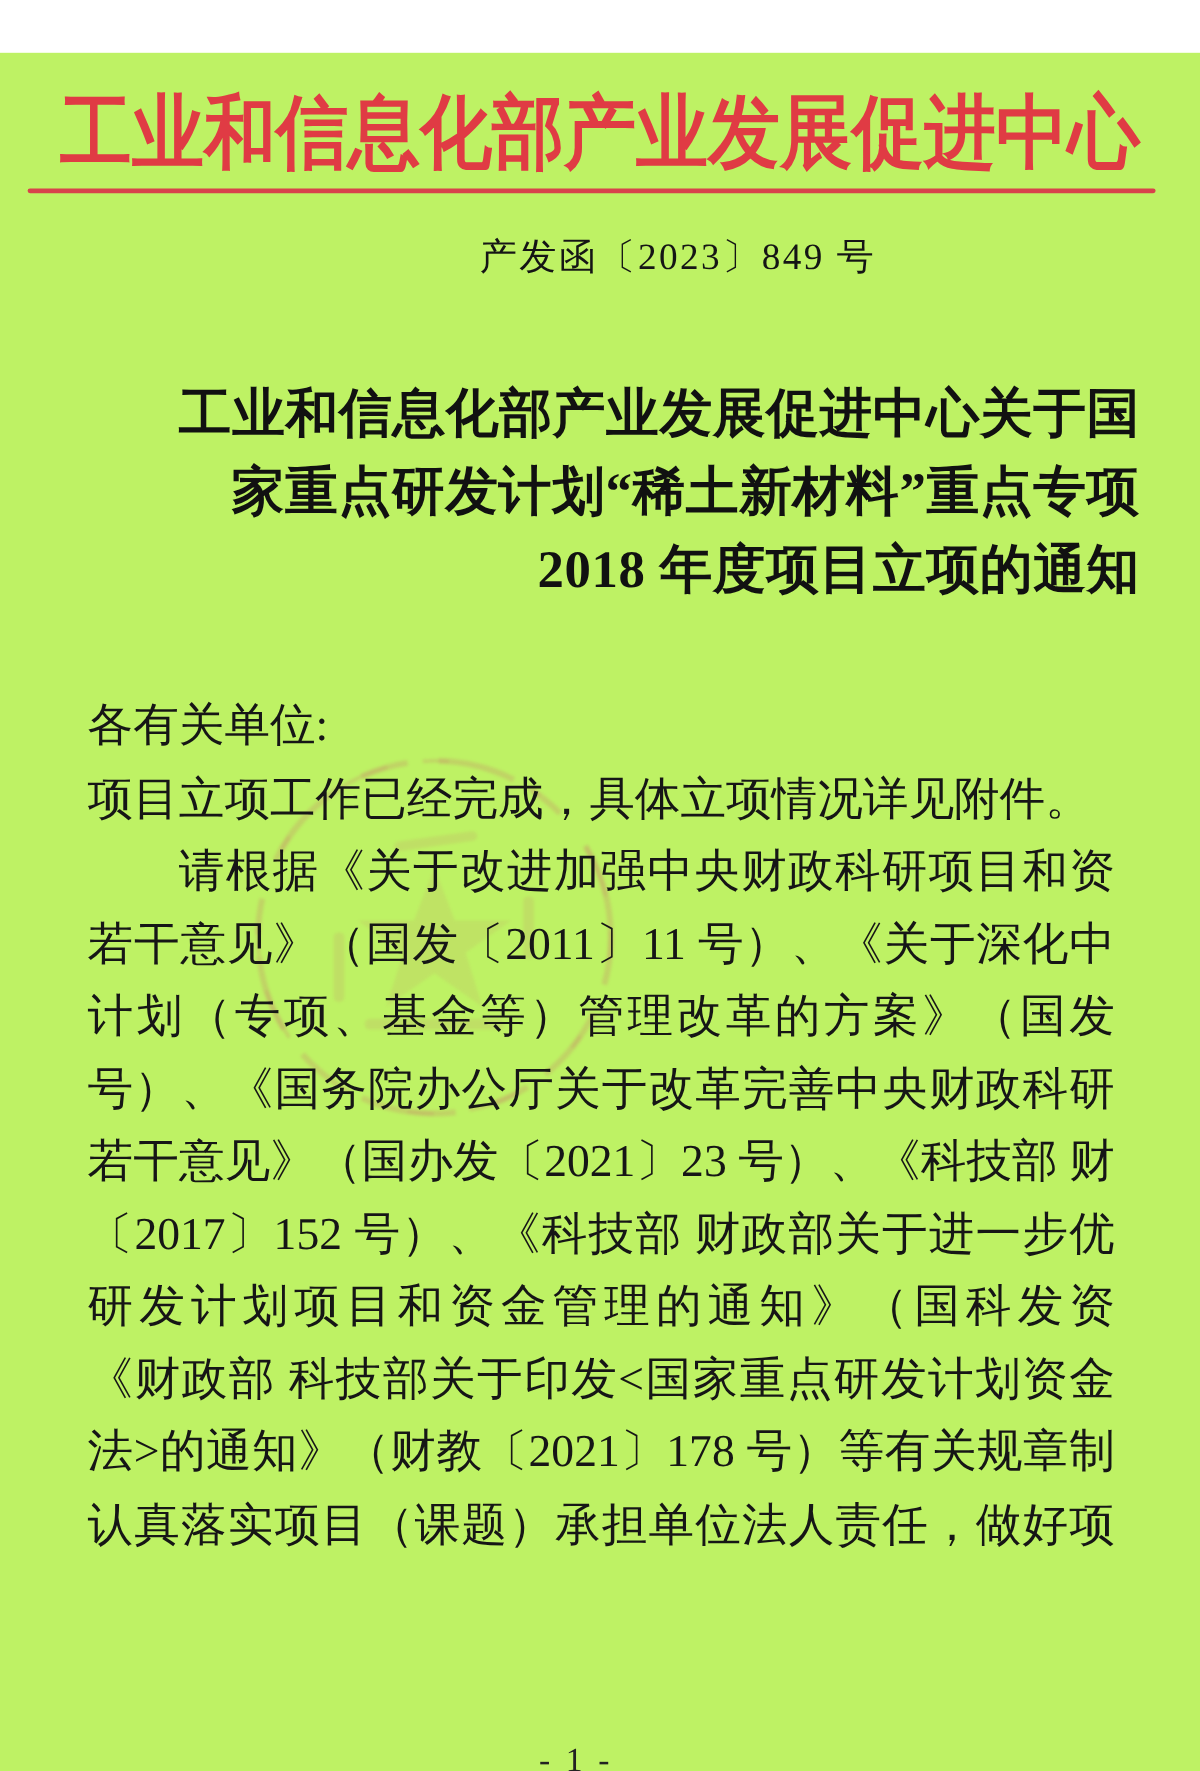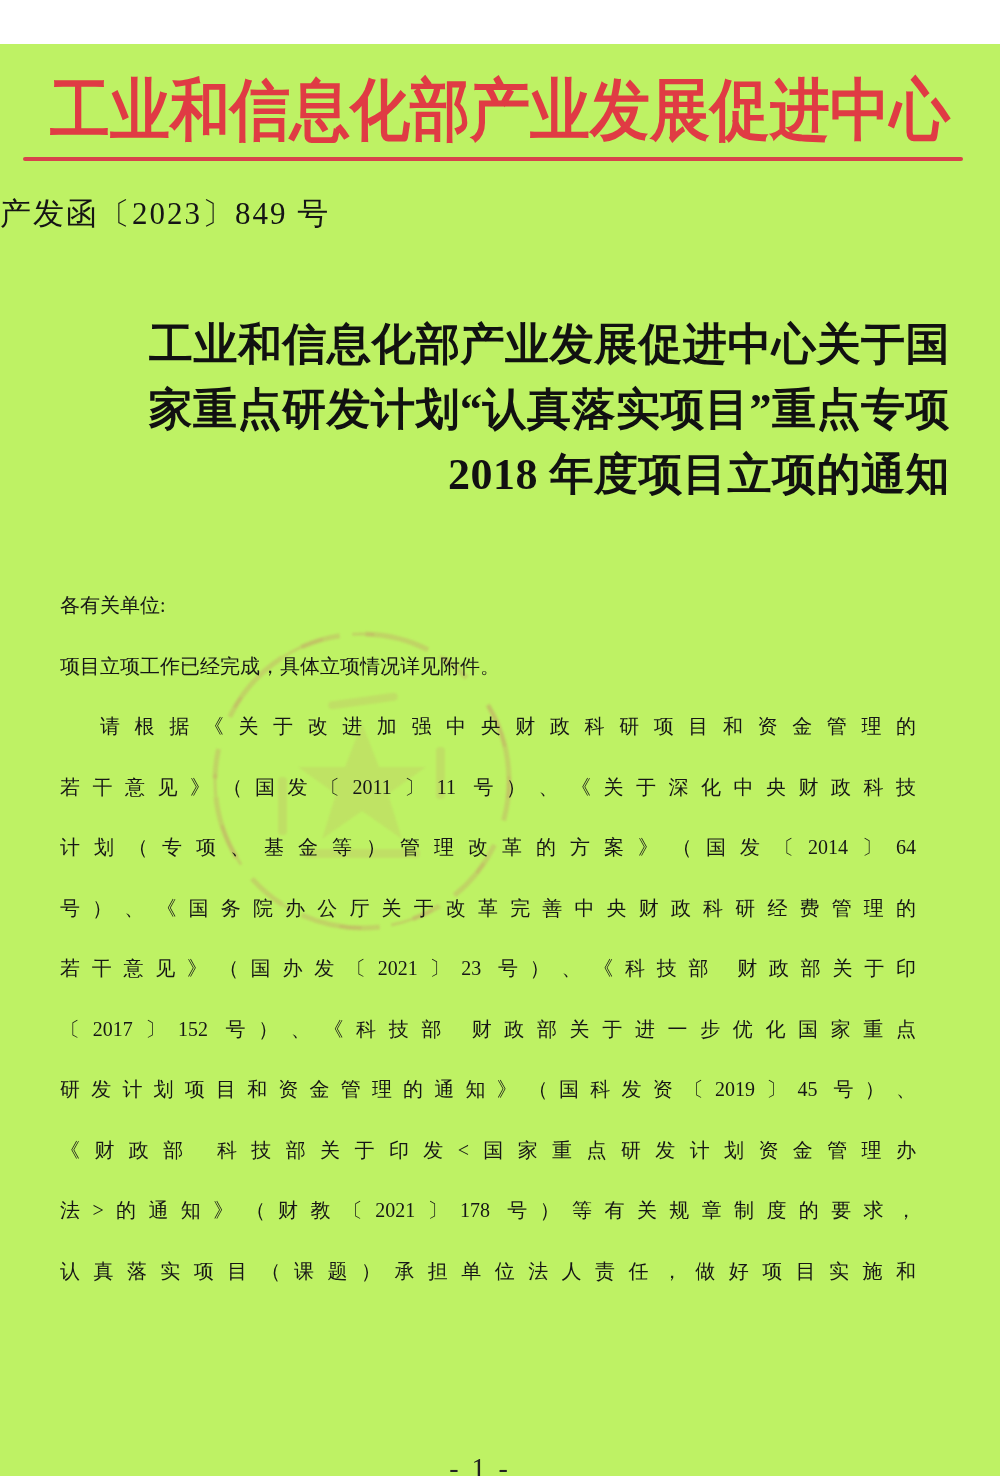--- a/index.html
+++ b/index.html
@@ -40,21 +40,21 @@
     height: 4px;
     border-radius: 2px;
   }
   .doc-number {
     position: absolute;
     top: 149px;
     left: 0;
     width: 852px;
     box-sizing: border-box;
     padding-right: 122px;
-    text-align: left;
+    text-align: right;
     font-size: 31px;
     letter-spacing: 2px;
     color: #151515;
   }
 
   
   .title-block {
     position: absolute;
     top: 268px;
     left: 50px;
@@ -65,23 +65,23 @@
     line-height: 65px;
     color: #111;
     letter-spacing: 0.5px;
     z-index: 2;
   }
 
   
   .body-block {
     position: absolute;
     top: 531px;
-    left: 60px;
+    left: 73px;
     width: 856px;
-    font-size: 20px;
+    font-size: 38px;
     line-height: 60.5px;
     color: #161616;
     z-index: 2;
   }
   .body-line {
     height: 60.5px;
     overflow: hidden;
     white-space: nowrap;
   }
   .body-line.justify {
@@ -142,21 +142,21 @@
         <rect x="120" y="70" width="70" height="8" rx="4" transform="rotate(-8 155 74)"></rect>
         <rect x="70" y="150" width="9" height="58" rx="4"></rect>
         <rect x="228" y="120" width="9" height="52" rx="4"></rect>
       </g>
     </svg>
   </div>
 
   <div class="title-block">
     <div id="title-lines">
         <div class="title-line">工业和信息化部产业发展促进中心关于国</div>
-        <div class="title-line">家重点研发计划“认真落实项目”重点专项</div>
+        <div class="title-line">家重点研发计划“稀土新材料”重点专项</div>
         <div class="title-line">2018 年度项目立项的通知</div>
       </div>
   </div>
 
   <div class="body-block">
     <div class="body-line">各有关单位:</div>
     <div id="body-lines">
         <div class="body-line">项目立项工作已经完成，具体立项情况详见附件。</div>
         <div class="body-line justify indent">请根据《关于改进加强中央财政科研项目和资金管理的</div>
         <div class="body-line justify">若干意见》（国发〔2011〕11 号）、《关于深化中央财政科技</div>

